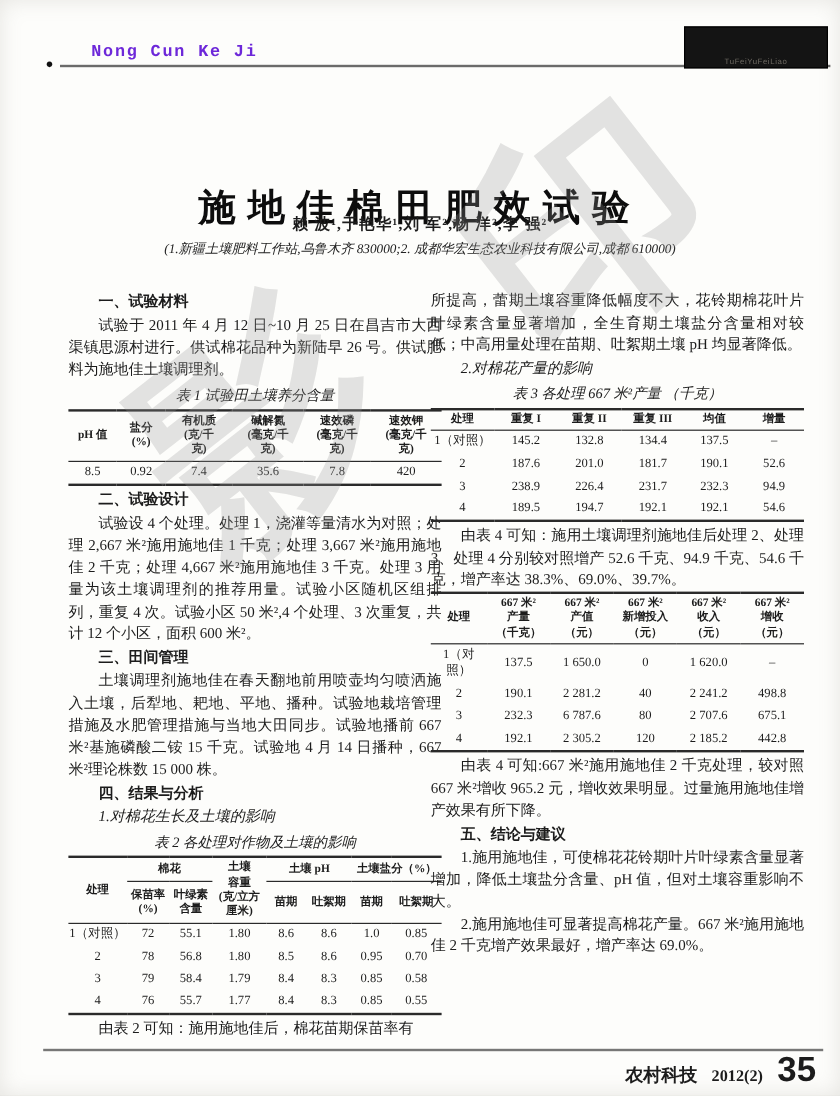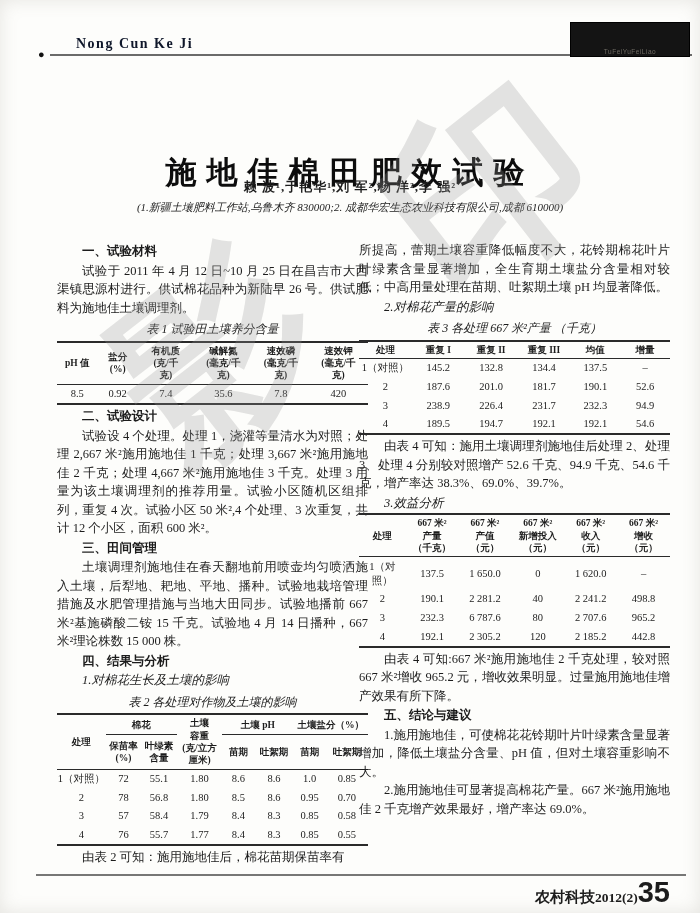--- a/index.html
+++ b/index.html
@@ -1,21 +1,21 @@
 <!DOCTYPE html>
 <html><head>
 <meta charset="utf-8">
 <style>
   html,body{margin:0;padding:0;}
   body{background:#eceae6;font-family:"Liberation Serif","DejaVu Serif",serif;}
   .sheet{position:relative;width:700px;height:913px;margin:0 auto;background:#fdfdfb;overflow:hidden;color:#1c1c1c;box-shadow:inset 0 0 18px rgba(120,115,105,.18);}
 
   
   .hdr-bullet{position:absolute;left:38px;top:48px;font-size:11px;color:#111;}
-  .hdr-pinyin{position:absolute;left:76px;top:36px;font-family:Liberation Serif, serif;font-weight:bold;font-size:14px;letter-spacing:1.5px;color:#0f172a;}
+  .hdr-pinyin{position:absolute;left:76px;top:36px;font-family:Liberation Mono, monospace;font-weight:bold;font-size:14px;letter-spacing:1.5px;color:#6d28d9;}
   .hdr-line{position:absolute;left:50px;right:8px;top:54px;height:2px;background:#3a3a3a;opacity:.75;}
   .hdr-badge{position:absolute;right:10px;top:22px;width:118px;height:33px;background:#141414;border:1px solid #000;display:flex;align-items:flex-end;justify-content:center;}
   .hdr-badge span{font-family:"Liberation Sans",sans-serif;font-size:6.5px;color:#6e6a62;letter-spacing:.5px;padding-bottom:1px;}
 
   
   .title{position:absolute;left:0;right:0;top:104px;text-align:center;font-weight:900;font-size:31px;letter-spacing:10px;color:#0d0d0d;font-family:"Liberation Sans","DejaVu Sans",sans-serif;margin-top:48px;}
   .authors{position:absolute;left:0;right:0;top:178px;text-align:center;font-weight:bold;font-size:13px;letter-spacing:1px;}
   .affil{position:absolute;left:0;right:0;top:200px;text-align:center;font-style:italic;font-size:11px;color:#222;}
 
   
@@ -34,21 +34,21 @@
   
   .tcap{text-align:center;font-weight:normal;font-style:italic;font-size:12px;margin:3px 0 2px;text-indent:0 !important;}
   table{width:100%;border-collapse:collapse;table-layout:fixed;border-top:2px solid #2a2a2a;border-bottom:2px solid #2a2a2a;margin-bottom:2px;}
   th{font-weight:bold;font-size:9.5px;line-height:1.3;padding:2px 0;white-space:pre-line;text-align:center;vertical-align:middle;}
   td{font-size:10.5px;line-height:1.3;padding:2.5px 0;text-align:center;}
   thead{border-bottom:1px solid #2a2a2a;}
   th.grp{border-bottom:1px solid #2a2a2a;}
 
   
   .ftr-line{position:absolute;left:36px;right:14px;top:874px;height:1.5px;background:#555;opacity:.8;}
-  .ftr{position:absolute;right:30px;top:878px;display:flex;align-items:baseline;}
+  .ftr{position:absolute;right:20px;top:878px;display:flex;align-items:baseline;gap:12px;}
   .ftr .jname{font-weight:900;font-size:15px;font-family:"Liberation Sans",sans-serif;}
   .ftr .issue{font-weight:bold;font-size:13.5px;text-align:center;}
   .ftr .pageno{font-weight:900;font-size:29px;font-family:"Liberation Sans",sans-serif;line-height:1;}
 </style>
 </head>
 <body>
 
 <div class="sheet">
 
   <span class="hdr-bullet">●</span>
@@ -169,21 +169,21 @@
             <td>78</td>
             <td>56.8</td>
             <td>1.80</td>
             <td>8.5</td>
             <td>8.6</td>
             <td>0.95</td>
             <td>0.70</td>
           </tr>
           <tr>
             <td>3</td>
-            <td>57</td>
+            <td>79</td>
             <td>58.4</td>
             <td>1.79</td>
             <td>8.4</td>
             <td>8.3</td>
             <td>0.85</td>
             <td>0.58</td>
           </tr>
           <tr>
             <td>4</td>
             <td>76</td>
@@ -254,21 +254,20 @@
             <td>189.5</td>
             <td>194.7</td>
             <td>192.1</td>
             <td>192.1</td>
             <td>54.6</td>
           </tr>
         </tbody>
     </table>
 
     <p>由表 4 可知：施用土壤调理剂施地佳后处理 2、处理 3、处理 4 分别较对照增产 52.6 千克、94.9 千克、54.6 千克，增产率达 38.3%、69.0%、39.7%。</p>
-    <div class="sub-h">3.效益分析</div>
 
     <table>
       <colgroup>
           <col style="width:15%">
           <col style="width:17%">
           <col style="width:17%">
           <col style="width:17%">
           <col style="width:17%">
           <col style="width:17%">
         </colgroup>
@@ -308,21 +307,21 @@
             <td>40</td>
             <td>2 241.2</td>
             <td>498.8</td>
           </tr>
           <tr>
             <td>3</td>
             <td>232.3</td>
             <td>6 787.6</td>
             <td>80</td>
             <td>2 707.6</td>
-            <td>965.2</td>
+            <td>675.1</td>
           </tr>
           <tr>
             <td>4</td>
             <td>192.1</td>
             <td>2 305.2</td>
             <td>120</td>
             <td>2 185.2</td>
             <td>442.8</td>
           </tr>
         </tbody>

